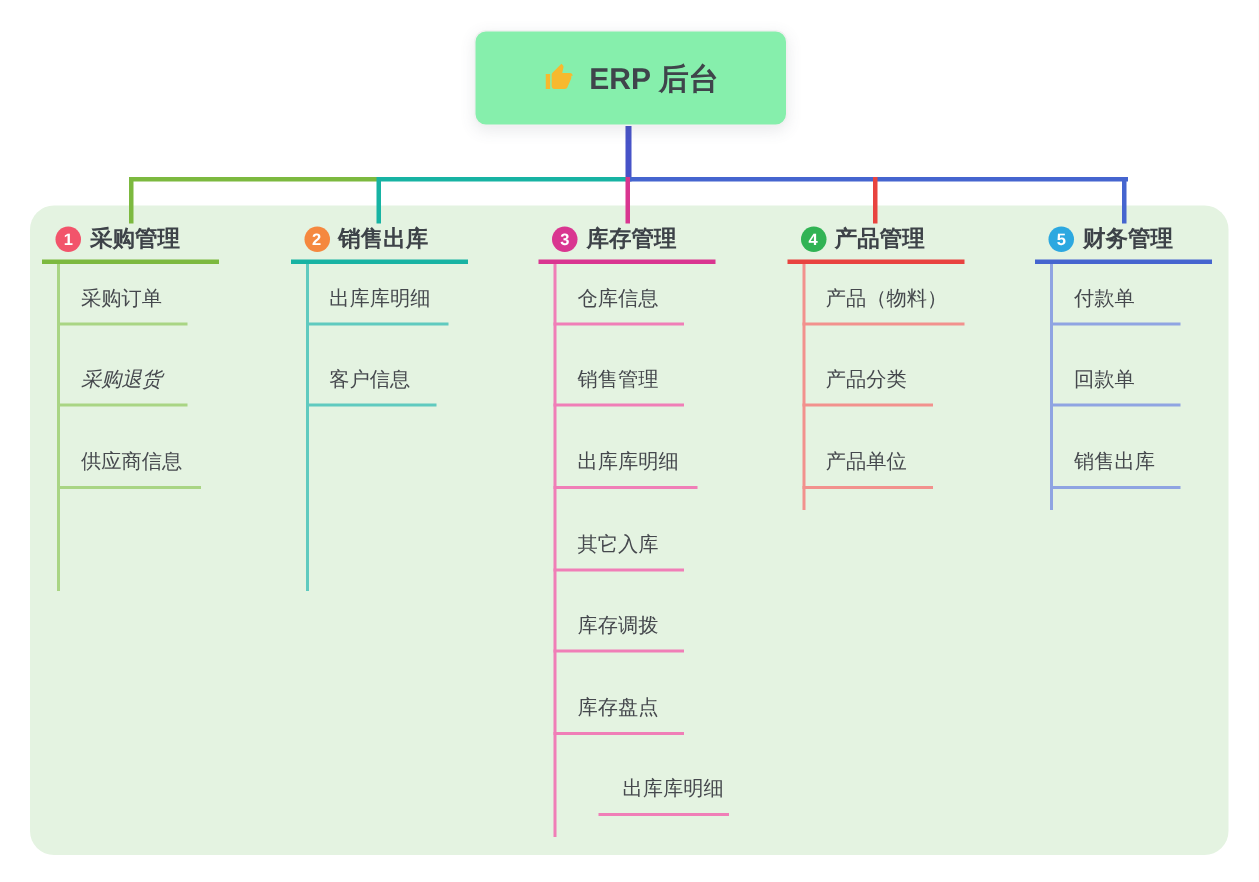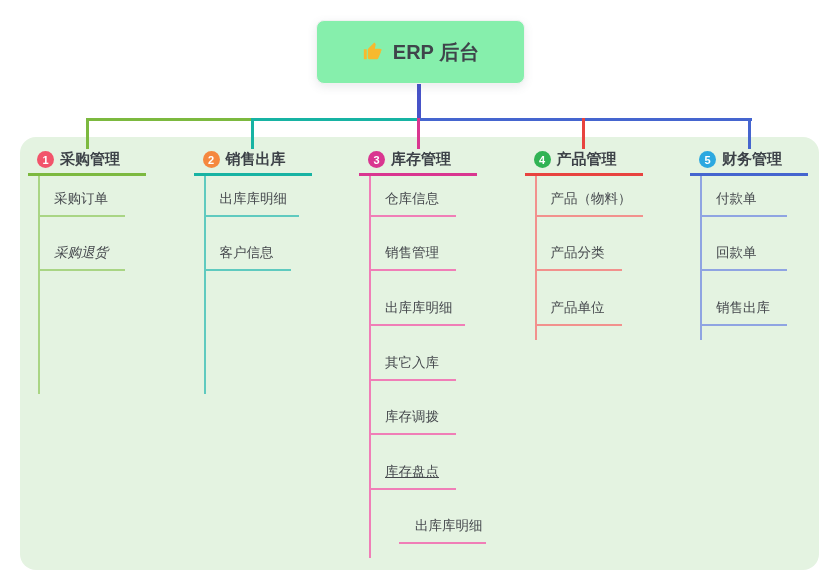--- a/index.html
+++ b/index.html
@@ -72,20 +72,23 @@
           <span>采购管理</span>
         </div>
         <div class="kids">
           <div class="kline" style="background: rgb(169, 213, 132); height: 218.4px;"></div>
           <div class="crow">
             <div class="clabel" style="border-bottom-color: rgb(169, 213, 132);">采购订单</div>
           </div>
           <div class="crow">
             <div class="clabel" style="border-bottom-color: rgb(169, 213, 132); font-style: italic;">采购退货</div>
           </div>
+          <div class="crow">
+            <div class="clabel" style="border-bottom-color: rgb(169, 213, 132);">供应商信息</div>
+          </div>
         </div>
       </div>
       <div class="branch" style="left: 193.5px;">
         <div class="bhead" style="border-bottom-color: rgb(23, 179, 163);">
           <span class="badge" style="background: rgb(245, 136, 63);">2</span>
           <span>销售出库</span>
         </div>
         <div class="kids">
           <div class="kline" style="background: rgb(95, 202, 191); height: 218.4px;"></div>
           <div class="crow">
@@ -112,21 +115,21 @@
           <div class="crow">
             <div class="clabel" style="border-bottom-color: rgb(240, 126, 183);">出库库明细</div>
           </div>
           <div class="crow">
             <div class="clabel" style="border-bottom-color: rgb(240, 126, 183);">其它入库</div>
           </div>
           <div class="crow">
             <div class="clabel" style="border-bottom-color: rgb(240, 126, 183);">库存调拨</div>
           </div>
           <div class="crow">
-            <div class="clabel" style="border-bottom-color: rgb(240, 126, 183); text-decoration: underline;">库存盘点</div>
+            <div class="clabel" style="border-bottom-color: rgb(240, 126, 183);">库存盘点</div>
           </div>
           <div class="crow">
             <div class="clabel" style="border-bottom-color: rgb(240, 126, 183); margin-left: 40px;">出库库明细</div>
           </div>
         </div>
       </div>
       <div class="branch" style="left: 524.5px;">
         <div class="bhead" style="border-bottom-color: rgb(232, 67, 63);">
           <span class="badge" style="background: rgb(49, 179, 84);">4</span>
           <span>产品管理</span>

